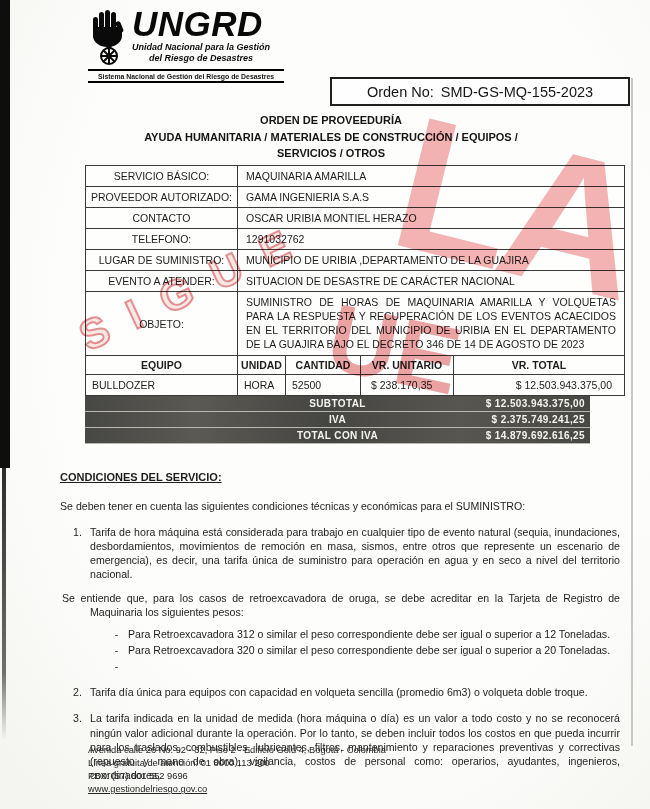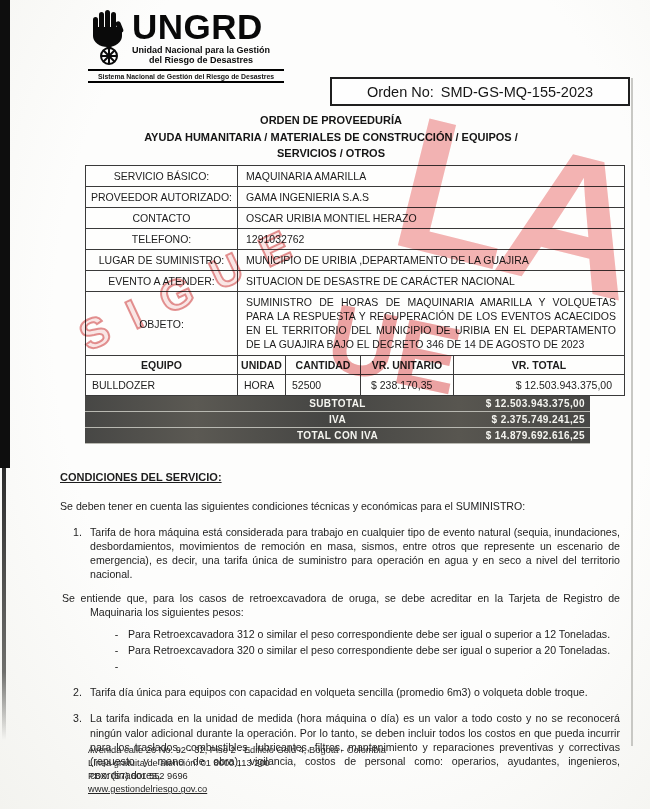--- a/index.html
+++ b/index.html
@@ -12,21 +12,21 @@
   }
 
   
   .edge-left-top  { position:absolute; left:0; top:0; width:10px; height:468px; background:#0e0e0e; }
   .edge-left-bottom { position:absolute; left:2px; top:468px; width:4px; height:272px;
                       background:linear-gradient(#2c2c2c, #6f6f6c 75%, rgba(120,120,118,0)); }
   .edge-right { position:absolute; left:631px; top:78px; width:2px; height:668px; background:#c8c8c4; }
 
   
   .logo { position:absolute; left:88px; top:8px; width:196px; }
-  .logo-row { display:flex; align-items:flex-end; }
+  .logo-row { display:flex; align-items:flex-start;font-style:italic; }
   .hand { width:42px; height:58px; flex:none; }
   .logo-text { margin-left:2px; }
   .logo-acronym { font-size:35px; font-weight:bold; line-height:0.92; letter-spacing:0.5px; color:#090909; }
   .logo-name { font-size:9px; font-weight:bold; text-align:center; line-height:1.18; margin-top:2px; color:#0c0c0c; }
   .logo-banner { margin-top:3px; border-top:2px solid #000; border-bottom:2px solid #000;
                  font-size:6.9px; font-weight:bold; text-align:center; padding:1.5px 0; color:#141414; }
 
   
   .orden-box { position:absolute; left:330px; top:77px; width:296px; height:25px;
                border:2px solid #1f1f1f; display:flex; align-items:center; justify-content:center;

